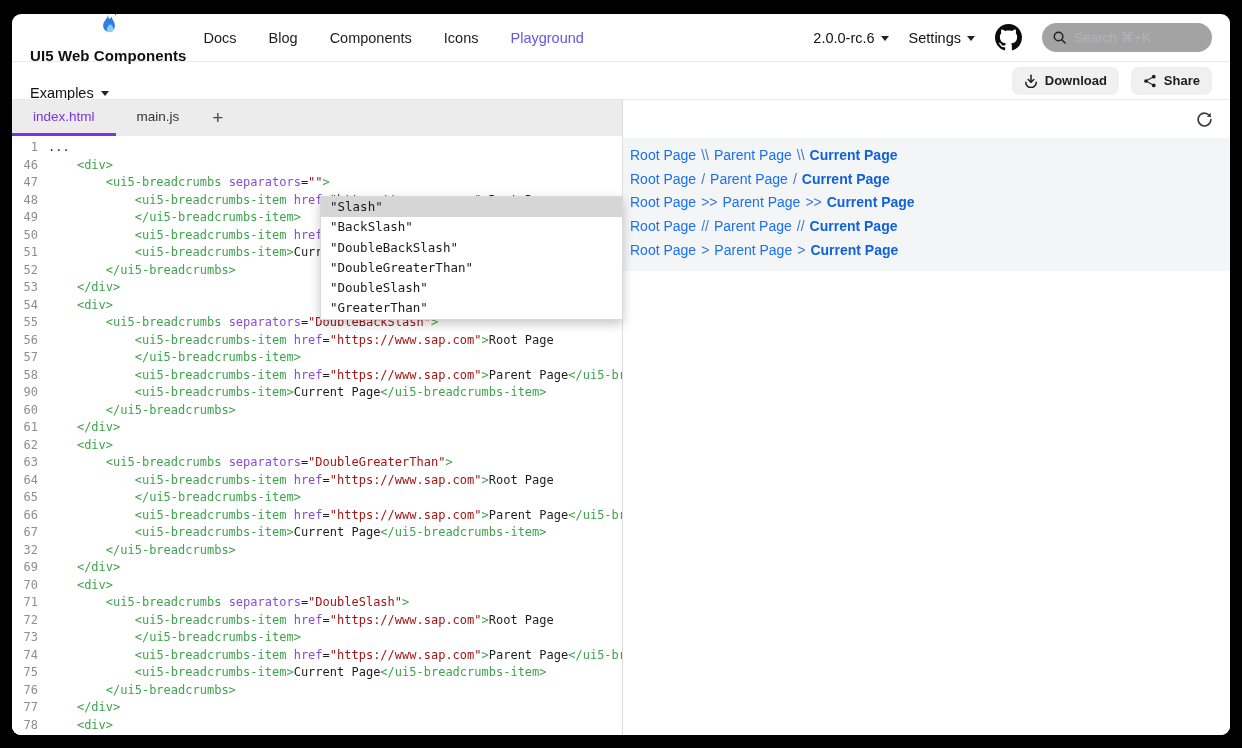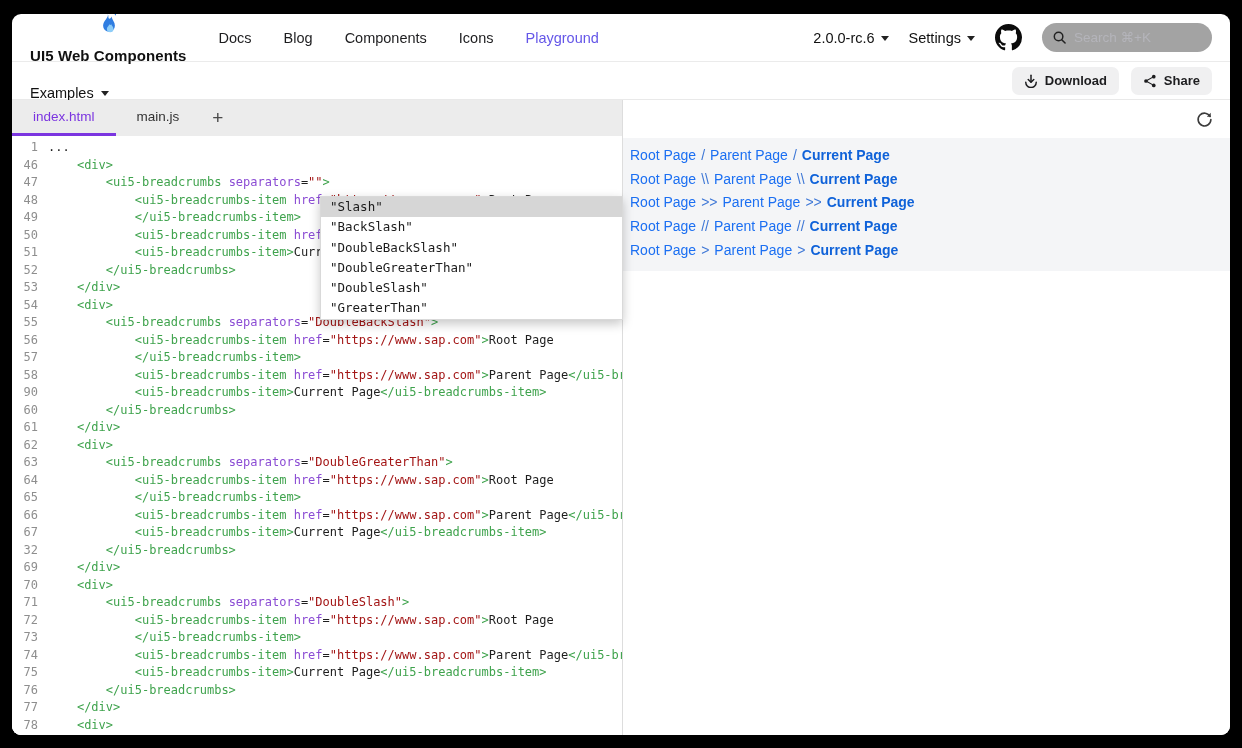--- a/index.html
+++ b/index.html
@@ -7,21 +7,21 @@
   html,body { background:#000; font-family:"Liberation Sans", sans-serif; }
   .frame { position:relative; width:1242px; height:748px; background:#000; border-radius:12px; overflow:hidden; }
   .app { position:absolute; left:12px; top:14px; width:1218px; height:721px; background:#fff;
          border-radius:9px; overflow:hidden; display:flex; flex-direction:column; }
 
   
   .header { height:48px; flex:0 0 48px; display:flex; align-items:center; padding:0 18px;
             border-bottom:1px solid #ebebeb; }
   .brand { display:flex; align-items:center; gap:9px;flex-direction:column; }
   .brand-title { font-size:15px; font-weight:700; color:#111; letter-spacing:.1px; }
-  .nav { display:flex; gap:32px; margin-left:32px; }
+  .nav { display:flex; gap:32px; margin-left:17px; }
   .nav-item { font-size:14.5px; color:#1d1d1f; text-decoration:none; cursor:pointer; }
   .nav-item.active { color:#6456e8; }
   .hdr-right { margin-left:auto; display:flex; align-items:center; gap:20px; }
   .menu-trigger { display:flex; align-items:center; gap:6px; font-size:14.5px; color:#111; cursor:pointer; }
   .caret { width:0; height:0; border-left:4px solid transparent; border-right:4px solid transparent;
            border-top:5px solid #222; margin-top:2px; }
   .search { display:flex; align-items:center; gap:8px; width:170px; height:29px; background:#a3a3a3;
             border-radius:15px; padding:0 11px; }
   .search input { border:none; outline:none; background:transparent; width:120px; font-size:13.5px;
                   color:#333; font-family:"Liberation Sans","DejaVu Sans",sans-serif; }
@@ -205,22 +205,22 @@
       <div class="preview-pane">
         <div class="preview-top">
           <button class="refresh">
             <svg width="17" height="17" viewBox="0 0 16 16">
               <path d="M13.3 5.2A6 6 0 1 0 14 8" fill="none" stroke="#3c3c3c" stroke-width="1.5" stroke-linecap="round"></path>
               <path d="M13.9 1.6v3.8h-3.8z" fill="#3c3c3c"></path>
             </svg>
           </button>
         </div>
         <div class="bc-section" id="bc">
+            <div class="bc-row"><a class="bc-link">Root Page</a><span class="bc-sep">\\</span><a class="bc-link">Parent Page</a><span class="bc-sep">\\</span><span class="bc-current">Current Page</span></div>
             <div class="bc-row"><a class="bc-link">Root Page</a><span class="bc-sep">/</span><a class="bc-link">Parent Page</a><span class="bc-sep">/</span><span class="bc-current">Current Page</span></div>
-            <div class="bc-row"><a class="bc-link">Root Page</a><span class="bc-sep">\\</span><a class="bc-link">Parent Page</a><span class="bc-sep">\\</span><span class="bc-current">Current Page</span></div>
             <div class="bc-row"><a class="bc-link">Root Page</a><span class="bc-sep">&gt;&gt;</span><a class="bc-link">Parent Page</a><span class="bc-sep">&gt;&gt;</span><span class="bc-current">Current Page</span></div>
             <div class="bc-row"><a class="bc-link">Root Page</a><span class="bc-sep">//</span><a class="bc-link">Parent Page</a><span class="bc-sep">//</span><span class="bc-current">Current Page</span></div>
             <div class="bc-row"><a class="bc-link">Root Page</a><span class="bc-sep">&gt;</span><a class="bc-link">Parent Page</a><span class="bc-sep">&gt;</span><span class="bc-current">Current Page</span></div>
           </div>
       </div>
 
     </div>
   </div>
 </div>
 

